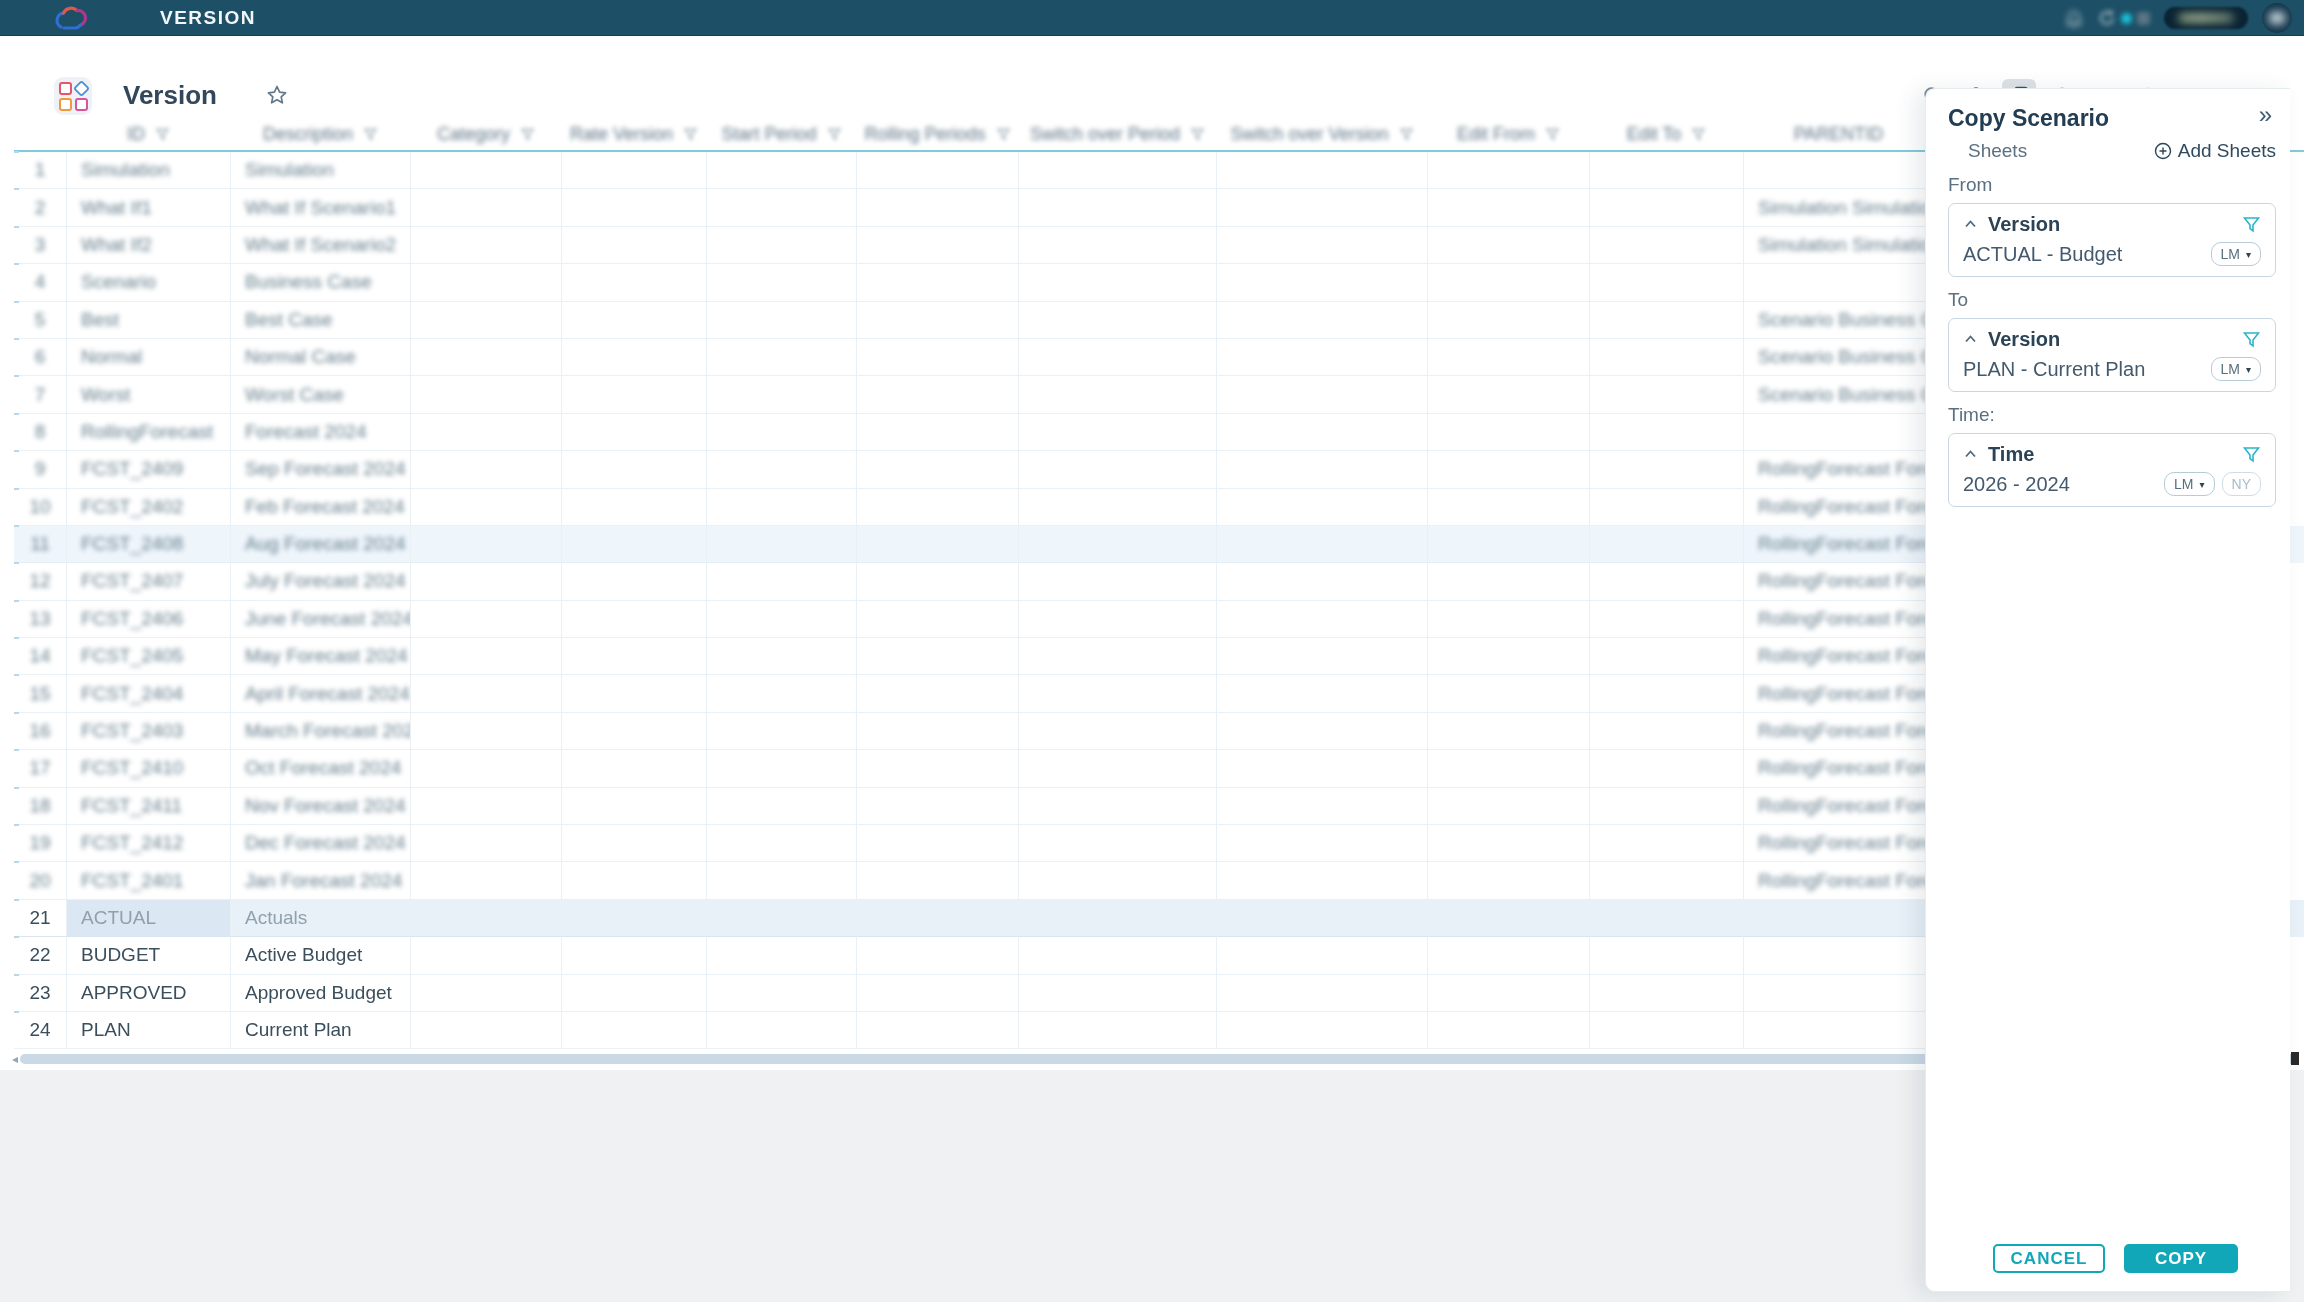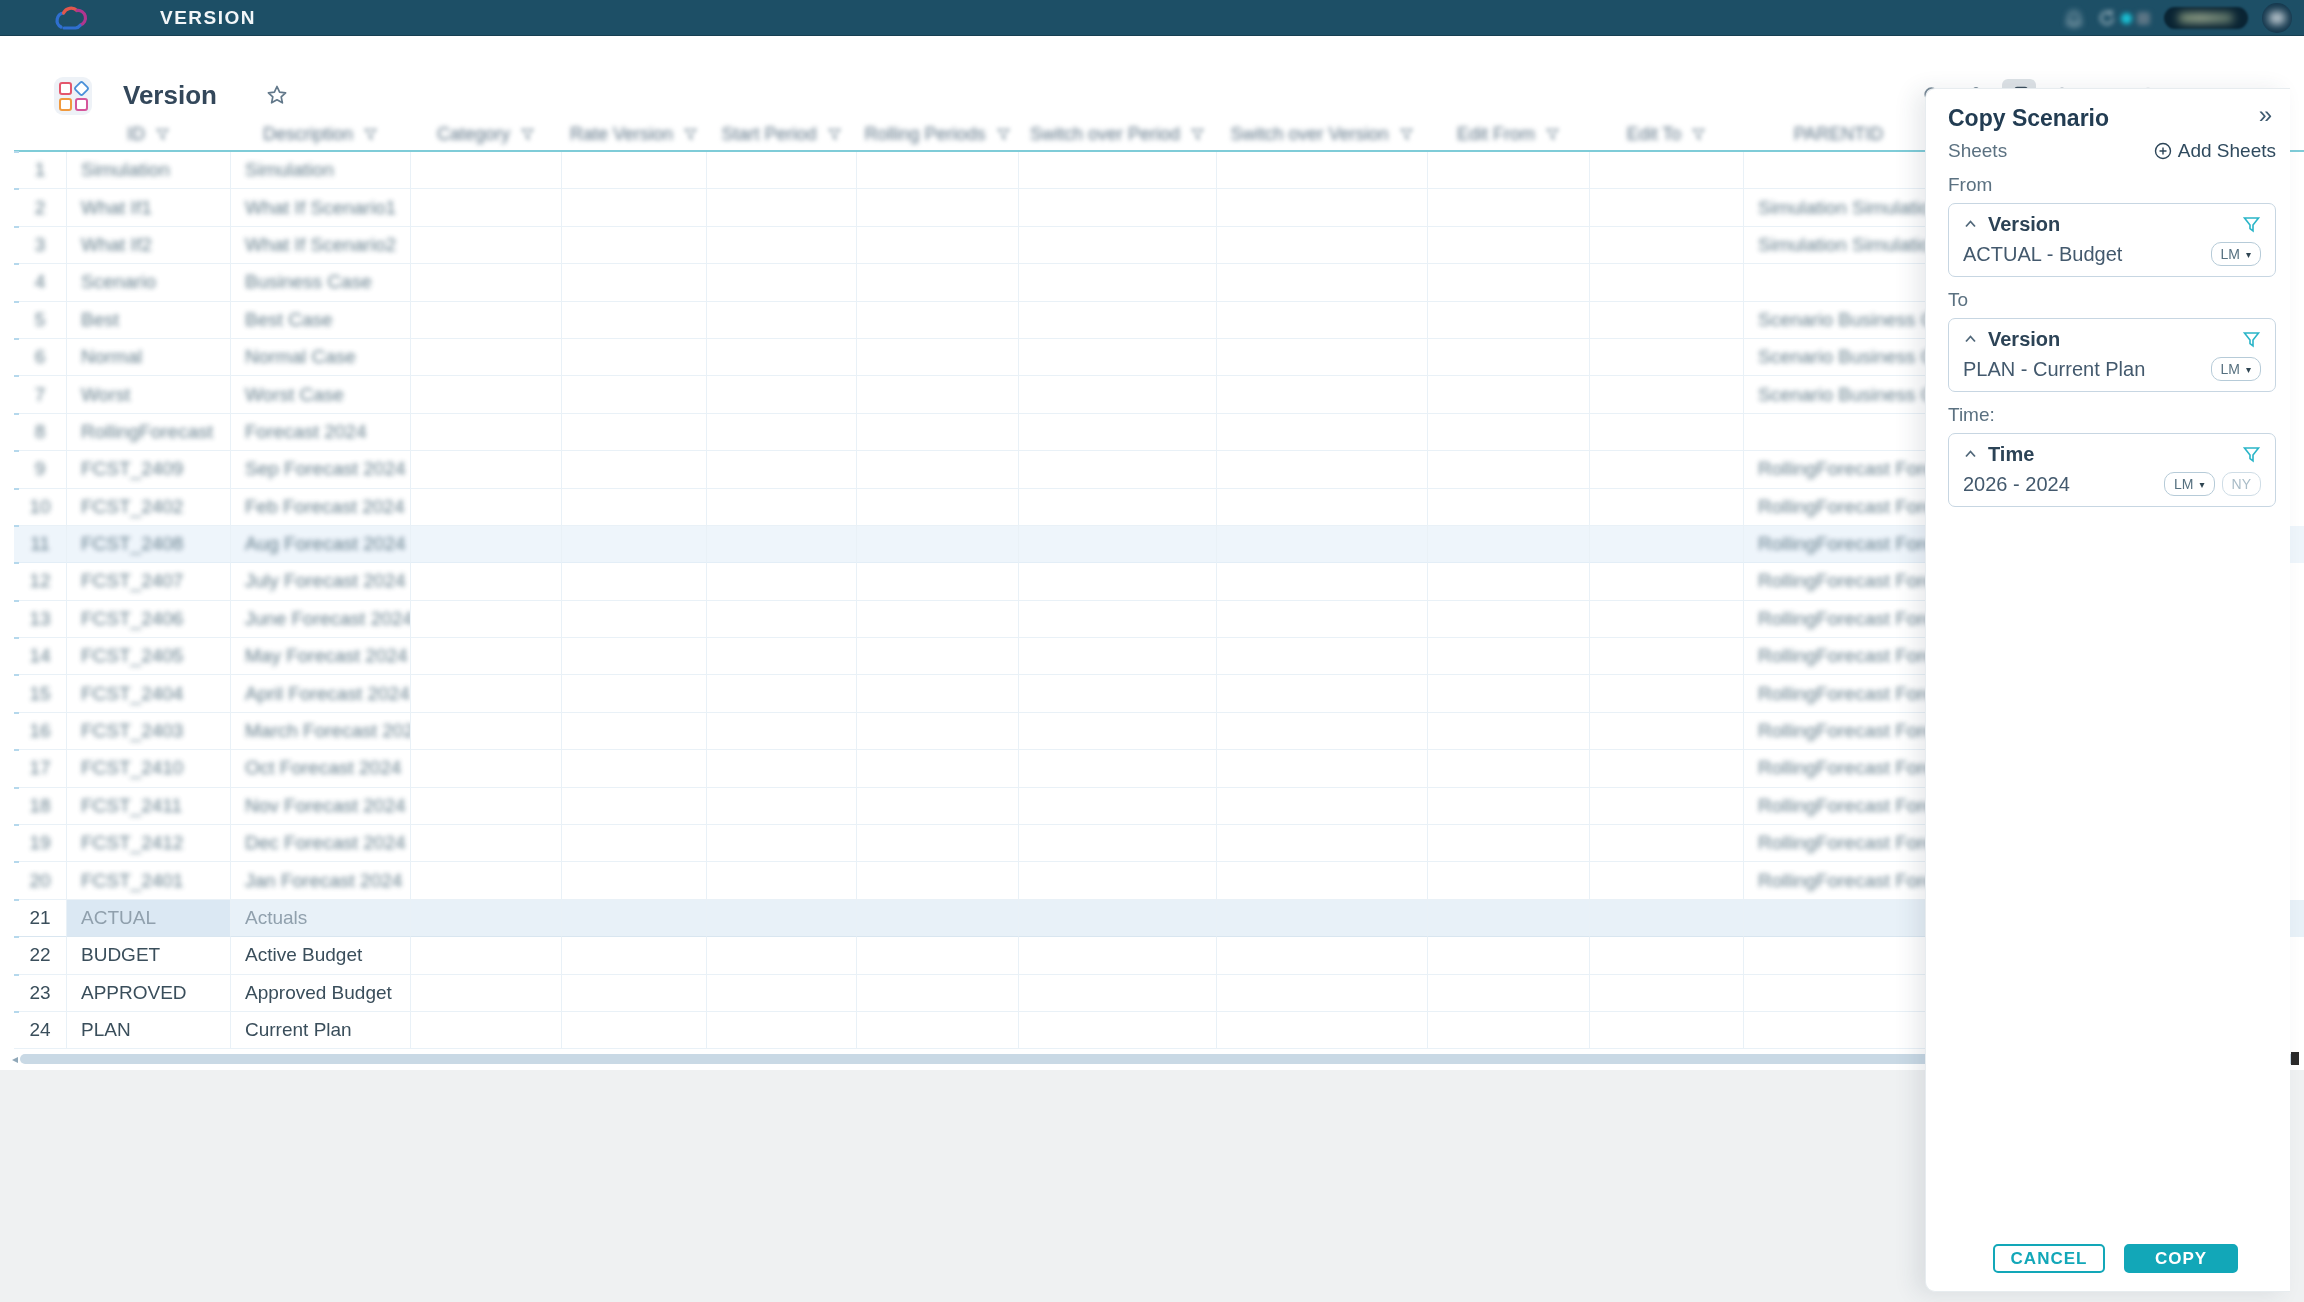--- a/index.html
+++ b/index.html
@@ -64,21 +64,21 @@
   .hscroll-arrow{position:absolute;left:12px;top:1054px;font-size:12px;color:#8fa7b8;line-height:10px;}
   .hscroll-end{position:absolute;left:2291px;top:1052px;width:8px;height:13px;background:#2b2b2b;}
   .below-area{position:absolute;left:0;top:1070px;width:100%;bottom:0;background:#eff1f2;}
 
   
   .panel{position:absolute;left:1925px;top:88px;width:365px;height:1204px;background:#fff;border:1px solid #e7ecef;border-right:none;border-radius:10px 0 0 10px;box-shadow:-10px 2px 22px rgba(40,60,80,.10);padding:14px 14px 0 22px;}
   .panel-title-row{display:flex;align-items:flex-start;justify-content:space-between;margin-top:2px;}
   .panel-title{font-size:23px;font-weight:bold;color:#223c52;}
   .collapse{font-size:24px;color:#3f5b70;line-height:20px;cursor:pointer;padding:0 4px;}
   .sheets-row{display:flex;align-items:center;justify-content:space-between;margin-top:8px;}
-  .panel-label{font-size:19px;color:#5b7181;}
+  .panel-label{font-size:19px;color:#5b7181;margin-left:20px;}
   .add-sheet{display:flex;align-items:center;gap:6px;font-size:19px;color:#2f4a5e;cursor:pointer;}
   .sheet-box{margin-top:7px;height:46px;border:1px solid #c7d6e2;border-radius:7px;display:flex;align-items:center;gap:16px;padding:0 16px;background:#fff;}
   .sheet-check{width:21px;height:21px;border-radius:5px;background:#d9e9f7;}
   .sheet-name{font-size:20px;color:#33495c;}
   .sec-label{margin-top:12px;font-size:19px;color:#5b7181;}
   .sec-box{margin-top:7px;border:1px solid #c7d6e2;border-radius:7px;padding:9px 14px 10px 14px;background:#fff;}
   .sec-head{display:flex;align-items:center;gap:10px;}
   .sec-dim{font-size:20px;font-weight:bold;color:#2c4356;}
   .sec-head .funnel-teal{margin-left:auto;cursor:pointer;}
   .sec-val-row{display:flex;align-items:center;margin-top:6px;}

